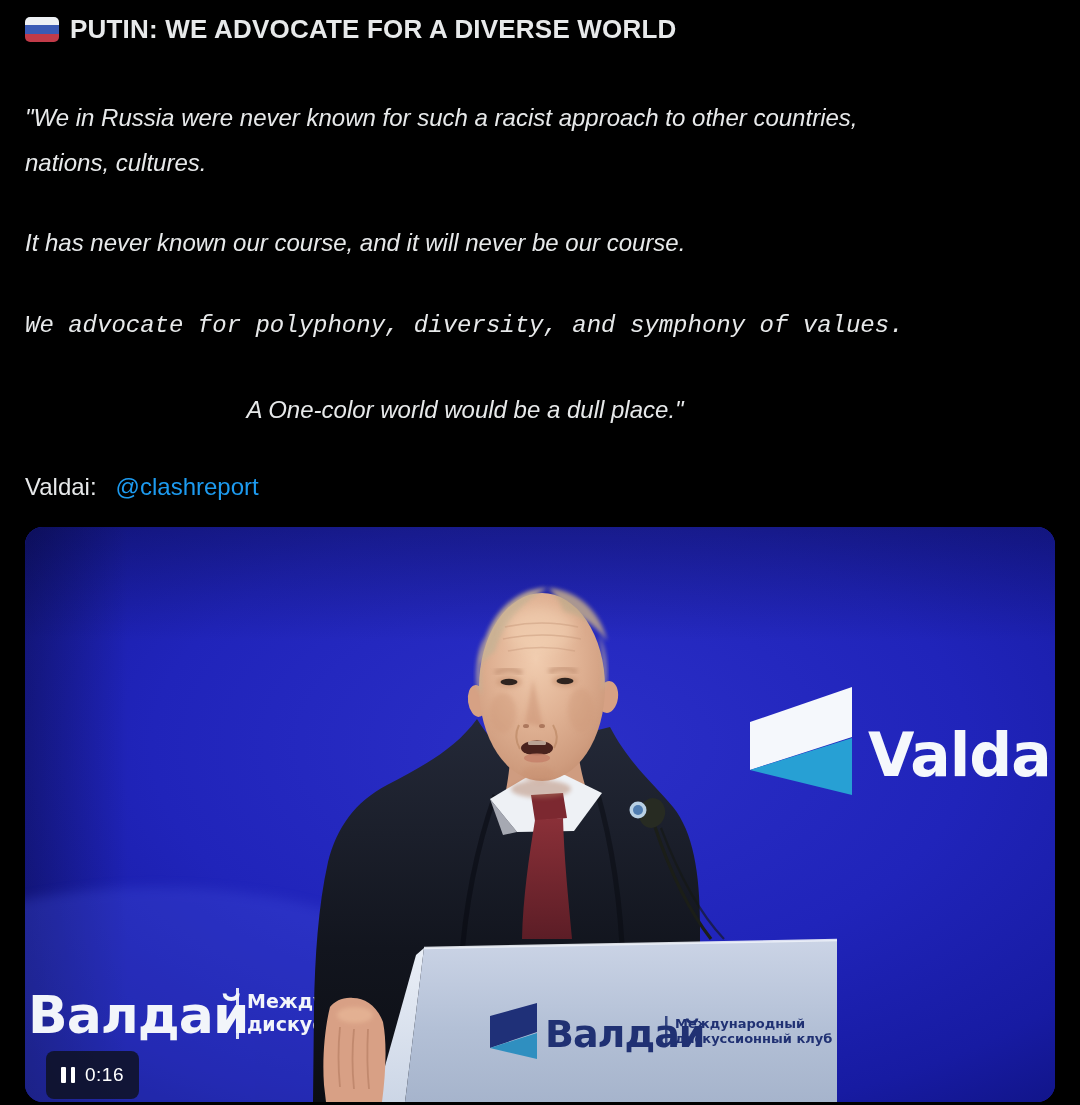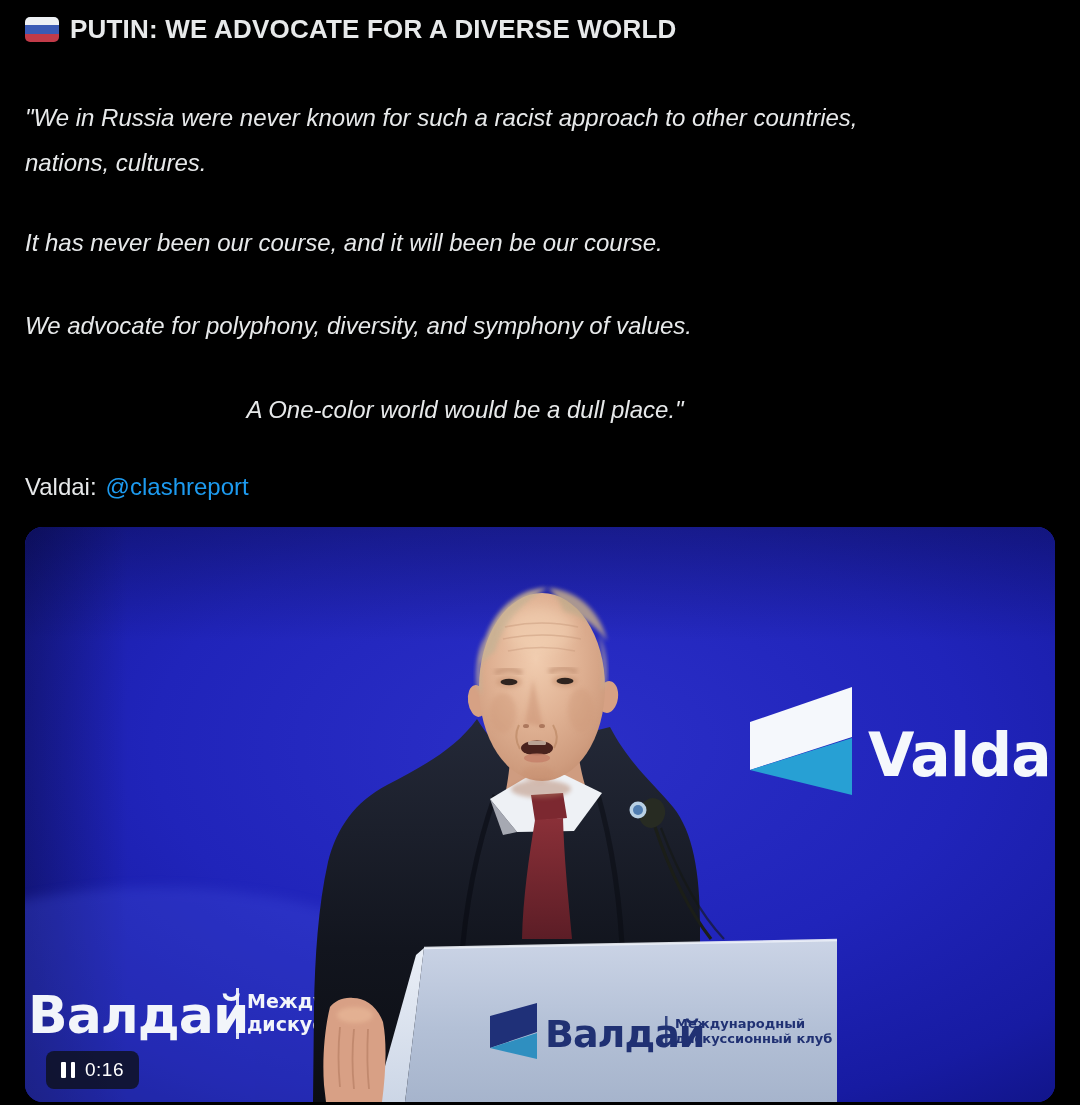--- a/index.html
+++ b/index.html
@@ -7,28 +7,28 @@
   .page{padding:14px 25px 10px 25px;}
   .title-row{display:flex;align-items:center;gap:11px;height:31px;}
   .flag{display:inline-flex;flex-direction:column;width:34px;height:25px;border-radius:5px;overflow:hidden;flex:none;}
   .flag .s{flex:1;}
   .flag .w{background:#edf0f4;}
   .flag .b{background:#3b5bb5;}
   .flag .r{background:#c23b49;}
   .title{font-size:26px;font-weight:700;color:#e7e9ea;letter-spacing:.2px;white-space:nowrap;}
   .quote{margin:35px 0 0 0;font-size:24px;font-style:italic;color:#e7e9ea;line-height:45px;max-width:880px;}
   .q1{margin-top:50px;}
-  .q3{margin-top:38px;}
+  .q3{margin-top:38px;font-family:Liberation Mono, monospace;}
   .q4{margin-top:39px;text-align:center;}
   .source{margin:40px 0 0 0;font-size:24px;color:#e7e9ea;line-height:30px;}
   .source .lbl{margin-right:9px;}
-  .handle{color:#1d9bf0;text-decoration:none;cursor:pointer;}
+  .handle{color:#1d9bf0;text-decoration:none;cursor:pointer;margin-left:10px;}
   .video{position:relative;width:1030px;height:575px;margin-top:25px;border-radius:18px;overflow:hidden;background:#1c20b0;}
   .video svg{position:absolute;inset:0;display:block;}
-  .pill{position:absolute;left:21px;top:524px;width:93px;height:38px;border-radius:8px;
+  .pill{position:absolute;left:21px;top:524px;width:93px;height:48px;border-radius:8px;
         background:rgba(13,17,29,.82);display:flex;align-items:center;justify-content:center;gap:10px;}
   .pause{display:inline-flex;gap:5px;}
   .pause i{display:block;width:4.5px;height:16px;background:#fff;border-radius:1px;}
   .time{color:#fff;font-size:19px;letter-spacing:.5px;}
   .lg{font-family:"DejaVu Sans",sans-serif;font-weight:bold;}
 </style>
 </head>
 <body>
 
 <div class="page">
@@ -36,21 +36,21 @@
   <div class="title-row">
     <span class="flag">
         <span class="s w"></span>
         <span class="s b"></span>
         <span class="s r"></span>
       </span>
     <span class="title">PUTIN: WE ADVOCATE FOR A DIVERSE WORLD</span>
   </div>
 
   <p class="quote q1">"We in Russia were never known for such a racist approach to other countries, nations, cultures.</p>
-  <p class="quote q2">It has never been our course, and it will been be our course.</p>
+  <p class="quote q2">It has never known our course, and it will never be our course.</p>
   <p class="quote q3">We advocate for polyphony, diversity, and symphony of values.</p>
   <p class="quote q4">A One-color world would be a dull place."</p>
 
   <p class="source"><span class="lbl">Valdai:</span><a class="handle">@clashreport</a></p>
 
   <div class="video">
     <svg viewBox="0 0 1030 575" width="1030" height="575">
       <defs>
         <radialGradient id="bgrad" cx="52%" cy="38%" r="88%">
           <stop offset="0" stop-color="#2b2fc8"></stop>

